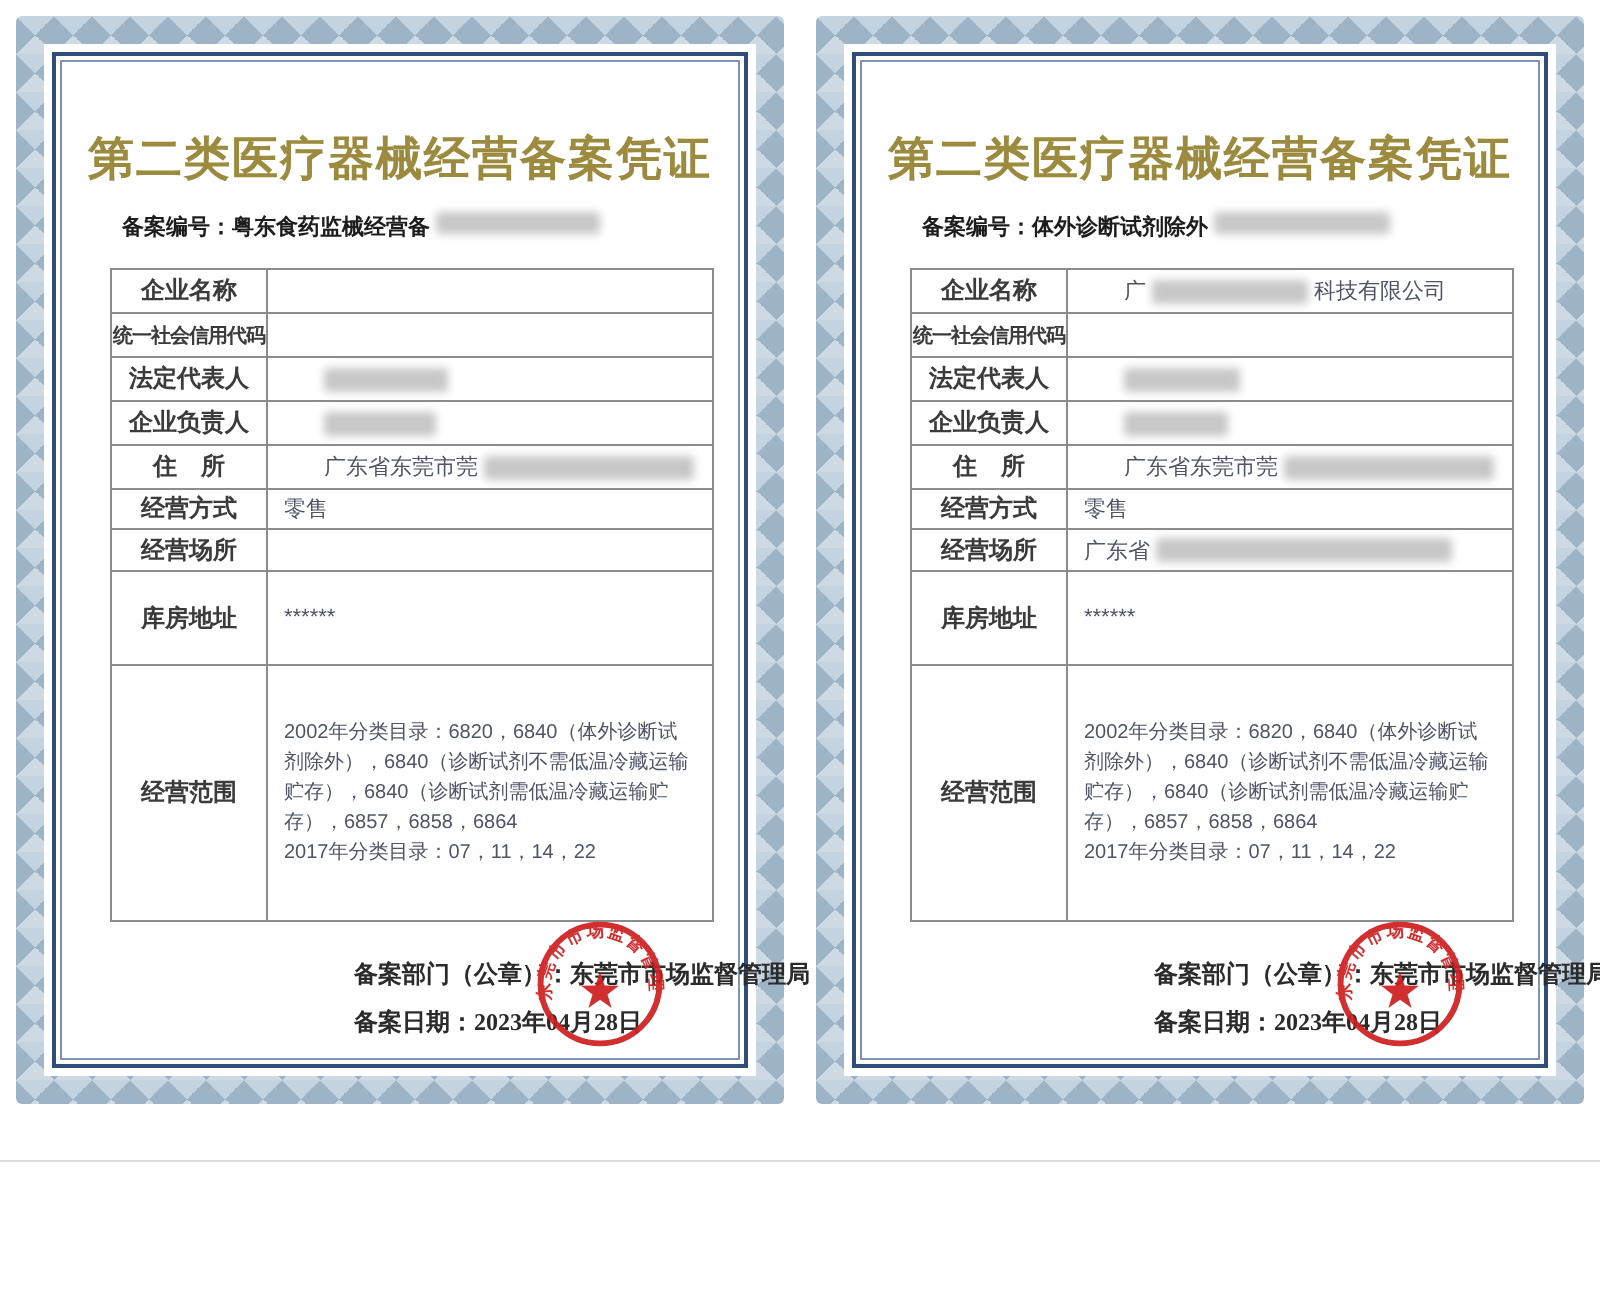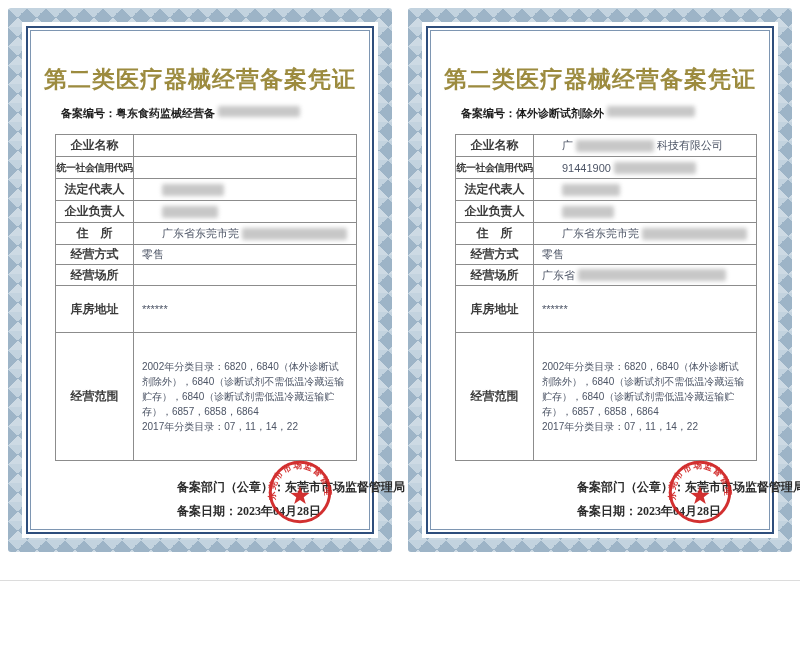--- a/index.html
+++ b/index.html
@@ -176,24 +176,20 @@
           <div class="trow h22">
             <div class="tlabel">企业名称</div>
             <div class="tvalue">
                     <span>广</span>
                     <span class="redacted" style="width:78px"></span>
                     <span>科技有限公司</span>
                   </div>
           </div>
           <div class="trow h22">
             <div class="tlabel small">统一社会信用代码</div>
-            <div class="tvalue">
-                    <span>91441900</span>
-                    <span class="redacted" style="width:82px"></span>
-                  </div>
           </div>
           <div class="trow h22">
             <div class="tlabel">法定代表人</div>
             <div class="tvalue">
                     <span class="redacted" style="width:58px;margin-left:0"></span>
                   </div>
           </div>
           <div class="trow h22">
             <div class="tlabel">企业负责人</div>
             <div class="tvalue">

